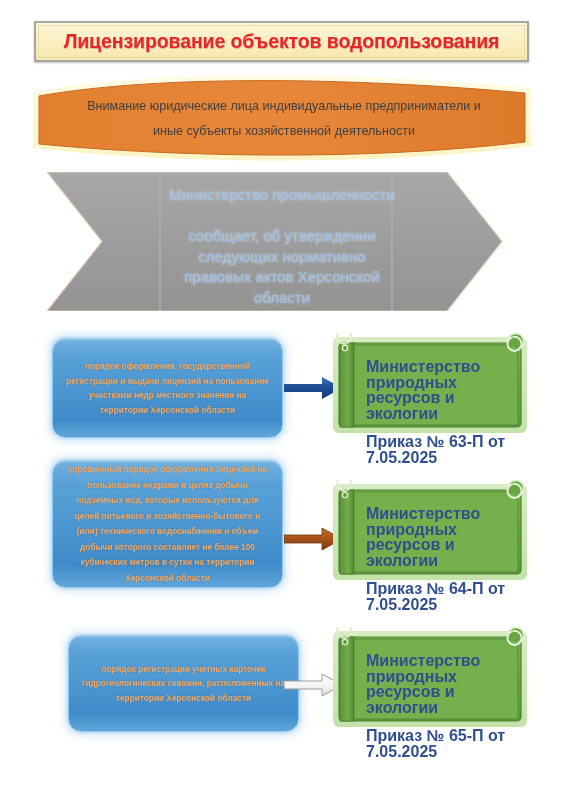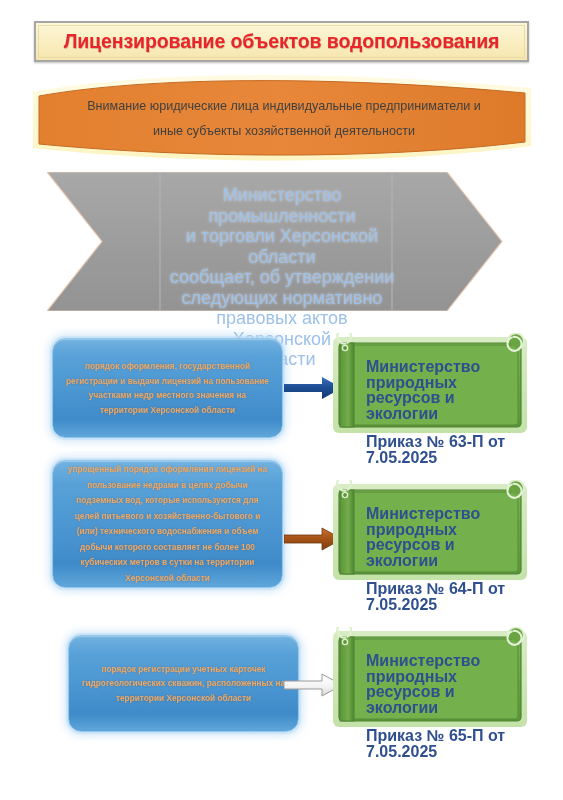--- a/index.html
+++ b/index.html
@@ -83,21 +83,21 @@
     height: 139px;
   }
   .chev-wrap svg { position: absolute; inset: 0; }
   .chev-text {
     position: absolute;
     left: 120px;
     width: 230px;
     top: 13px;
     text-align: center;
     color: #9dc1ea;
-    font-size: 18px;
+    font-size: 15px;
     line-height: 20.5px;
     text-shadow: 0 0 3px rgba(255,255,255,0.55);
   }
 
   
   .row { position: absolute; left: 0; width: 563px; }
   .row1 { top: 333px; height: 112px; }
   .row2 { top: 457px; height: 163px; }
   .row3 { top: 631px; height: 108px; }
 
@@ -216,21 +216,21 @@
           <stop offset="100%" stop-color="#939393"></stop>
         </linearGradient>
       </defs>
       <path d="M0,0 L470,0 L470,139 L415,139 L470,69.5 L415,0 L470,0 Z" fill="none"></path>
       <path d="M0,0 H400 L455,69.5 L400,139 H0 L55,69.5 Z" fill="url(#chevFill)" stroke="#e8c7ae" stroke-width="1.2"></path>
       <line x1="113" y1="0" x2="113" y2="139" stroke="#b2b2b2" stroke-width="1.2"></line>
       <line x1="345" y1="0" x2="345" y2="139" stroke="#b2b2b2" stroke-width="1.2"></line>
     </svg>
     <div class="chev-text">
       <span>Министерство промышленности</span><br>
-      <span>и торговли Херсонской области</span><br>
+      <br>
       <span>сообщает, об утверждении</span><br>
       <span>следующих нормативно</span><br>
       <span>правовых актов Херсонской</span><br>
       <span>области</span>
     </div>
   </div>
 
   <div class="row row1">
     <div class="blue-box">
       <span class="blue-text">порядок оформления, государственной регистрации и выдачи лицензий на пользование участками недр местного значения на территории Херсонской области</span>

